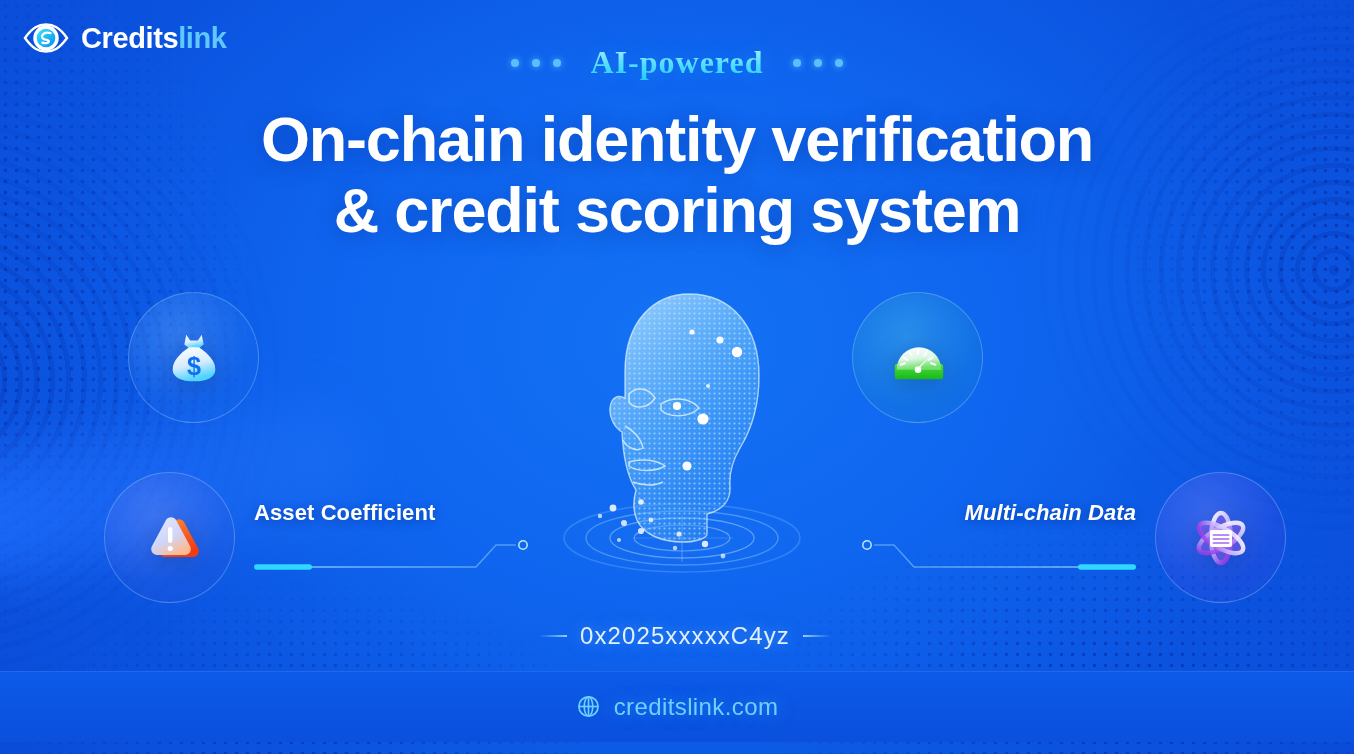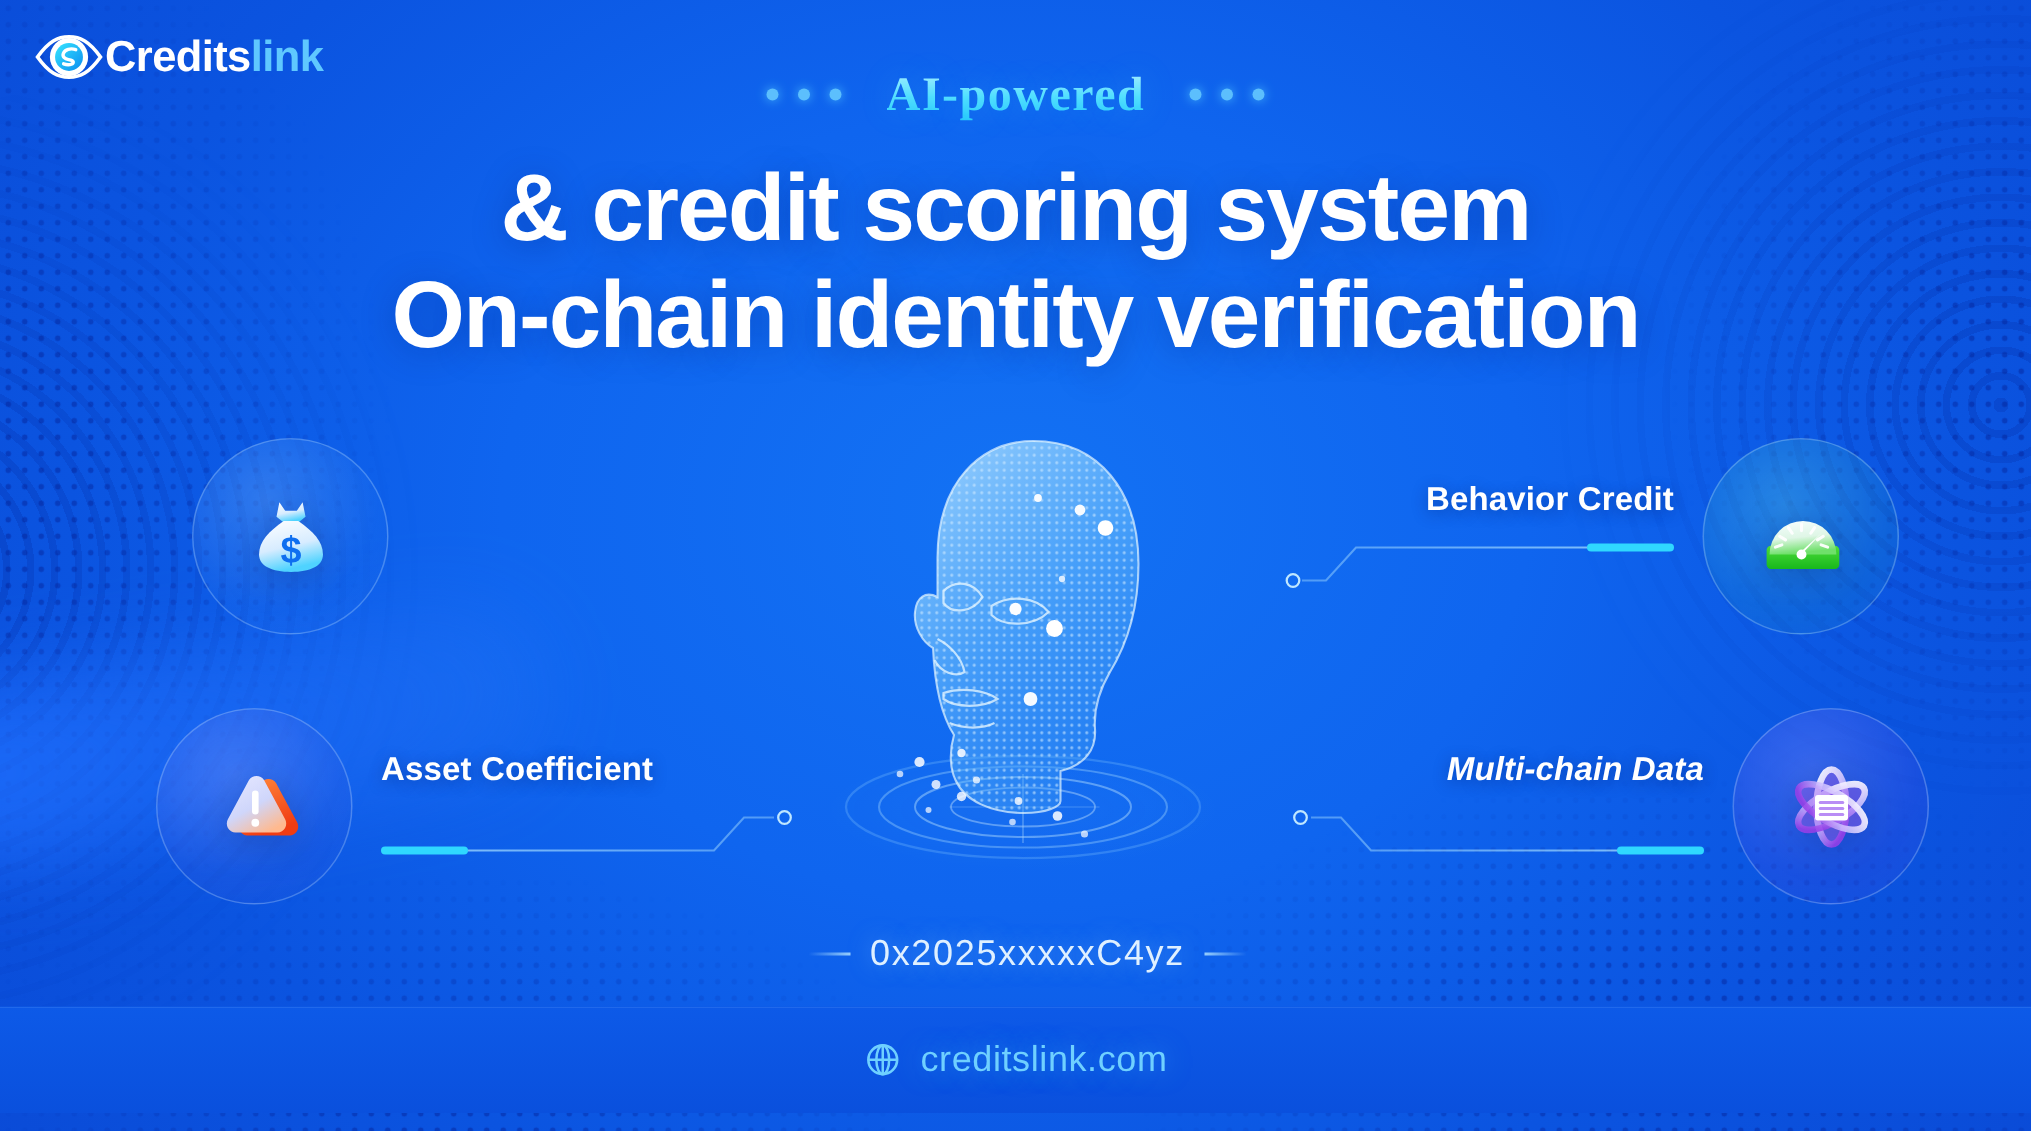--- a/index.html
+++ b/index.html
@@ -52,21 +52,21 @@
     mask-image:radial-gradient(circle at 62% 52%, #000 8%, transparent 66%);
   }
   .glowband{
     position:absolute; left:-60px; top:430px; width:430px; height:120px;
     background:linear-gradient(100deg, rgba(30,110,255,.85), rgba(60,140,255,.15));
     filter:blur(26px); border-radius:60px; transform:rotate(-10deg);
     pointer-events:none;
   }
 
   
-  .logo{ position:absolute; left:22px; top:14px; display:flex; align-items:center; }
+  .logo{ position:absolute; left:22px; top:14px; display:flex; align-items:center; gap:11px; }
   .logo-mark{ width:48px; height:48px; display:block; }
   .logo-text{ font-size:29px; font-weight:700; letter-spacing:-.4px; line-height:1; }
   .logo-text .a{ color:#ffffff; }
   .logo-text .b{ color:#5fc8ff; }
 
   
   .eyebrow{
     position:absolute; left:0; right:0; top:44px; display:flex;
     align-items:center; justify-content:center; gap:30px;
   }
@@ -187,22 +187,22 @@
       </span>
     <span class="eyebrow-text">AI-powered</span>
     <span class="dots">
         <i></i>
         <i></i>
         <i></i>
       </span>
   </div>
 
   <h1 class="headline">
+    <span>On-chain identity verification</span>
     <span>&amp; credit scoring system</span>
-    <span>On-chain identity verification</span>
   </h1>
 
   <div class="hero">
     <svg width="290" height="310" viewBox="0 0 290 310">
       <defs>
         <linearGradient id="headG" x1="0" y1="0" x2="0.6" y2="1">
           <stop offset="0%" stop-color="#bfe6ff" stop-opacity=".95"></stop>
           <stop offset="55%" stop-color="#6fc4ff" stop-opacity=".55"></stop>
           <stop offset="100%" stop-color="#3a9cf5" stop-opacity=".30"></stop>
         </linearGradient>
@@ -328,36 +328,20 @@
           </defs>
           <path d="M4 27 H222 L242 5 H262" fill="none" stroke="url(#fadeL2)" stroke-width="1.4"></path>
           <rect x="0" y="24.3" width="58" height="5.4" rx="2.7" fill="#2fd8ff"></rect>
           <circle cx="269" cy="5" r="4.2" fill="none" stroke="#bfe7ff" stroke-width="1.5"></circle>
         </svg>
       </div>
     </div>
   </div>
 
   <div class="feat feat-r1">
-    <div class="feat-body">
-      <div class="feat-label">Behavior Credit</div>
-      <div class="rule">
-        <svg width="264" height="44" viewBox="0 0 264 44">
-          <defs>
-            <linearGradient id="fadeR1" x1="1" y1="0" x2="0" y2="0">
-              <stop offset="0%" stop-color="#9ed8ff" stop-opacity=".85"></stop>
-              <stop offset="100%" stop-color="#9ed8ff" stop-opacity=".45"></stop>
-            </linearGradient>
-          </defs>
-          <path d="M260 5 H52 L32 27 H16" fill="none" stroke="url(#fadeR1)" stroke-width="1.4"></path>
-          <rect x="206" y="2.3" width="58" height="5.4" rx="2.7" fill="#2fd8ff"></rect>
-          <circle cx="10" cy="27" r="4.2" fill="none" stroke="#bfe7ff" stroke-width="1.5"></circle>
-        </svg>
-      </div>
-    </div>
     <div class="orb teal">
       <svg width="66" height="62" viewBox="0 0 68 64">
         <defs>
           <linearGradient id="gaugeTop" x1="0" y1="0" x2="0.2" y2="1">
             <stop offset="0%" stop-color="#f6feff"></stop>
               <stop offset="55%" stop-color="#dff6e6"></stop>
             <stop offset="100%" stop-color="#6fe06a"></stop>
           </linearGradient>
           <linearGradient id="gaugeBase" x1="0" y1="0" x2="0" y2="1">
             <stop offset="0%" stop-color="#4ddc3a"></stop>

